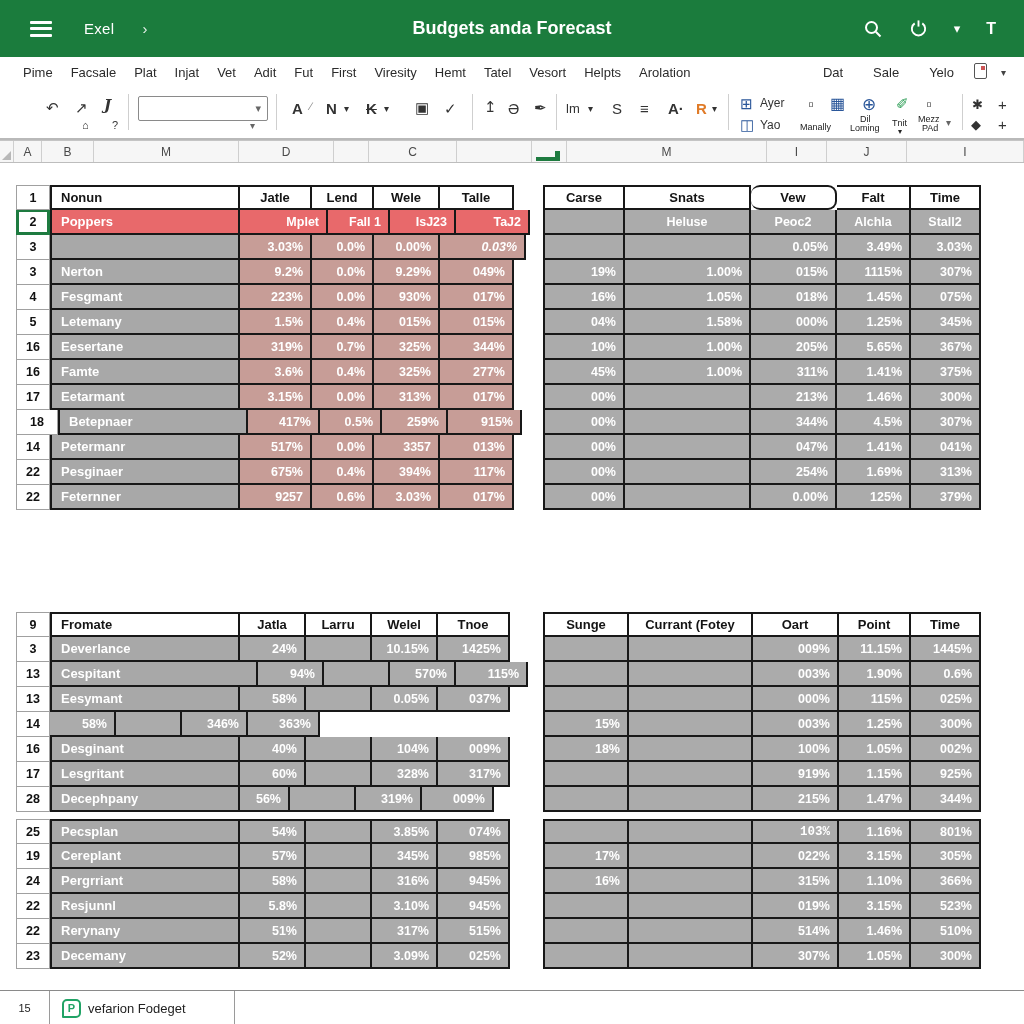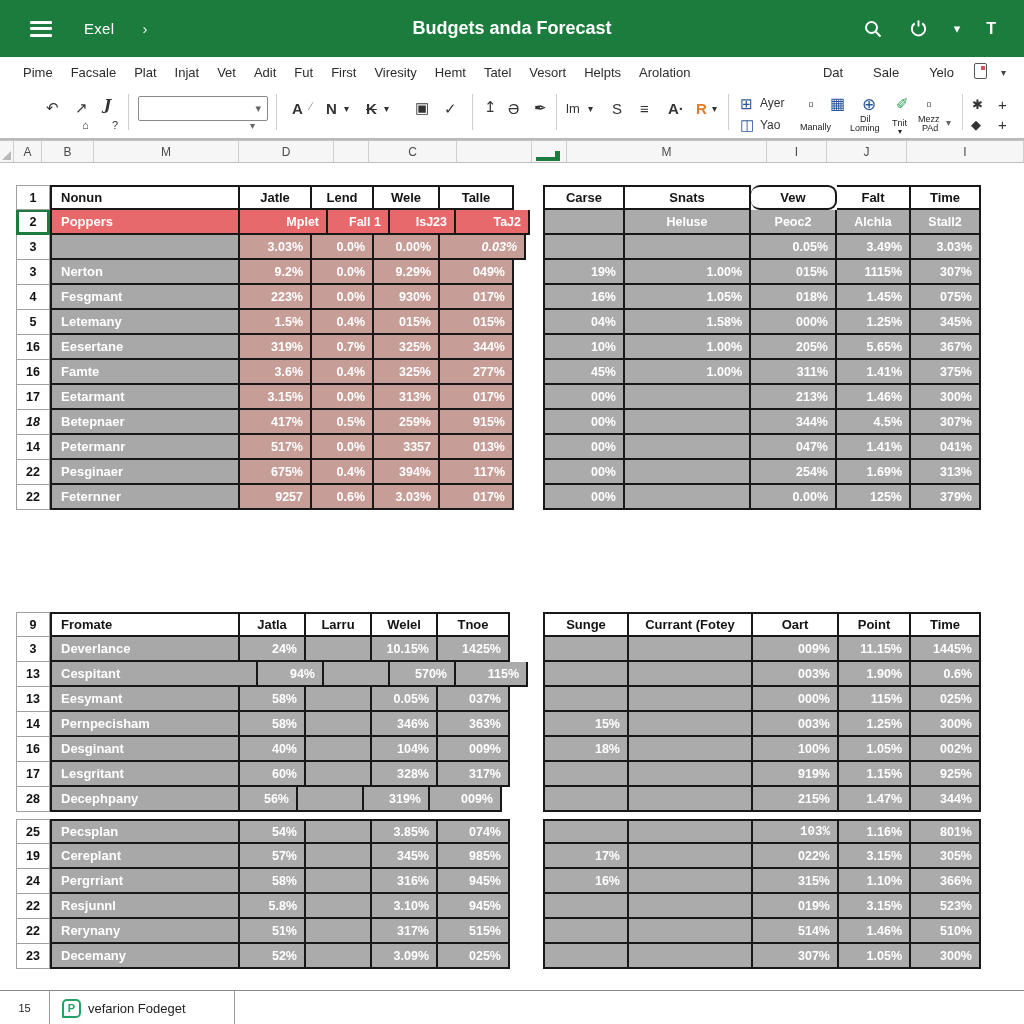--- a/index.html
+++ b/index.html
@@ -278,21 +278,21 @@
     </div>
     <div class="row">
       <div class="num" style="width: 34px;">17</div>
       <div class="cell first name" style="width: 190px;">Eetarmant</div>
       <div class="cell val pink" style="width: 72px;">3.15%</div>
       <div class="cell val pink" style="width: 62px;">0.0%</div>
       <div class="cell val pink" style="width: 66px;">313%</div>
       <div class="cell val pink" style="width: 74px;">017%</div>
     </div>
     <div class="row">
-      <div class="num" style="width: 34px; font-style: italic;">18</div>
+      <div class="num" style="width: 42px;">18</div>
       <div class="cell first name" style="width: 190px;">Betepnaer</div>
       <div class="cell val pink" style="width: 72px;">417%</div>
       <div class="cell val pink" style="width: 62px;">0.5%</div>
       <div class="cell val pink" style="width: 66px;">259%</div>
       <div class="cell val pink" style="width: 74px;">915%</div>
     </div>
     <div class="row">
       <div class="num" style="width: 34px;">14</div>
       <div class="cell first name" style="width: 190px;">Petermanr</div>
       <div class="cell val pink" style="width: 72px;">517%</div>
@@ -438,21 +438,20 @@
     <div class="row">
       <div class="num" style="width: 34px;">13</div>
       <div class="cell first name" style="width: 190px;">Eesymant</div>
       <div class="cell val gray" style="width: 66px;">58%</div>
       <div class="cell val gray" style="width: 66px;"></div>
       <div class="cell val gray" style="width: 66px;">0.05%</div>
       <div class="cell val gray" style="width: 72px;">037%</div>
     </div>
     <div class="row">
       <div class="num" style="width: 34px;">14</div>
-      <div class="cell first name" style="width: 190px;">Pernpecisham</div>
       <div class="cell val gray" style="width: 66px;">58%</div>
       <div class="cell val gray" style="width: 66px;"></div>
       <div class="cell val gray" style="width: 66px;">346%</div>
       <div class="cell val gray" style="width: 72px;">363%</div>
     </div>
     <div class="row">
       <div class="num" style="width: 34px;">16</div>
       <div class="cell first name" style="width: 190px;">Desginant</div>
       <div class="cell val gray" style="width: 66px;">40%</div>
       <div class="cell val gray" style="width: 66px;"></div>
@@ -463,21 +462,21 @@
       <div class="num" style="width: 34px;">17</div>
       <div class="cell first name" style="width: 190px;">Lesgritant</div>
       <div class="cell val gray" style="width: 66px;">60%</div>
       <div class="cell val gray" style="width: 66px;"></div>
       <div class="cell val gray" style="width: 66px;">328%</div>
       <div class="cell val gray" style="width: 72px;">317%</div>
     </div>
     <div class="row">
       <div class="num" style="width: 34px;">28</div>
       <div class="cell first name" style="width: 190px;">Decephpany</div>
-      <div class="cell val gray" style="width: 58px;">56%</div>
+      <div class="cell val gray" style="width: 50px;">56%</div>
       <div class="cell val gray" style="width: 66px;"></div>
       <div class="cell val gray" style="width: 66px;">319%</div>
       <div class="cell val gray" style="width: 72px;">009%</div>
     </div>
     <div class="gaprow"></div>
     <div class="row rtop">
       <div class="num" style="width: 34px;">25</div>
       <div class="cell first name" style="width: 190px;">Pecsplan</div>
       <div class="cell val gray" style="width: 66px;">54%</div>
       <div class="cell val gray" style="width: 66px;"></div>

